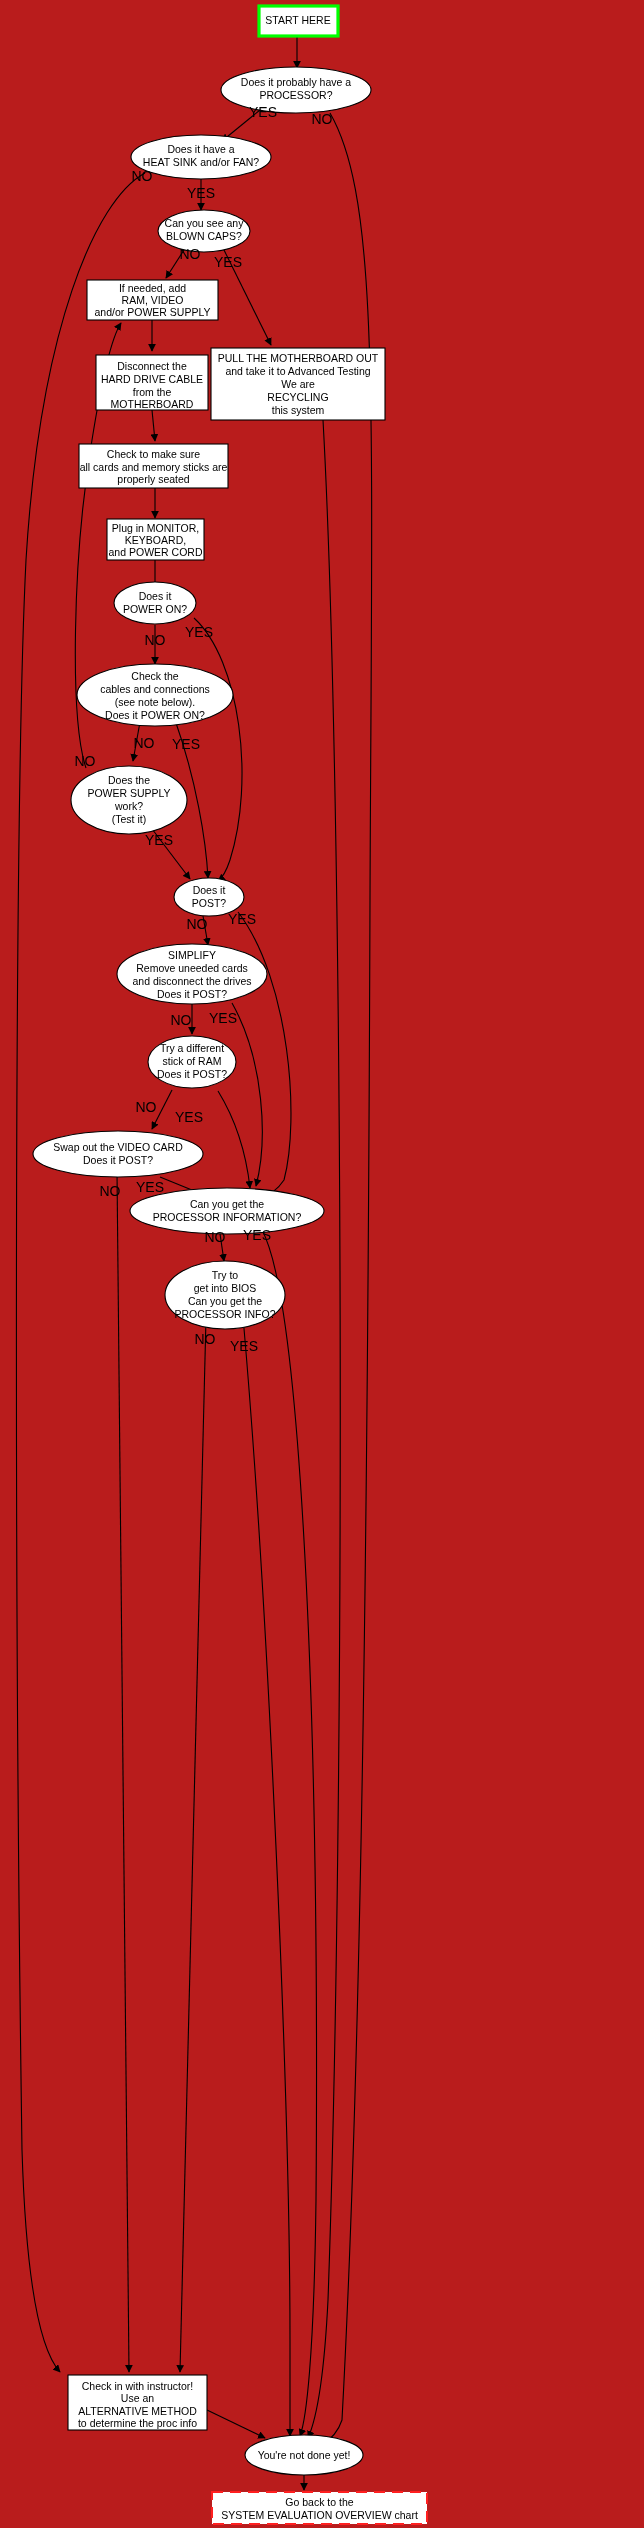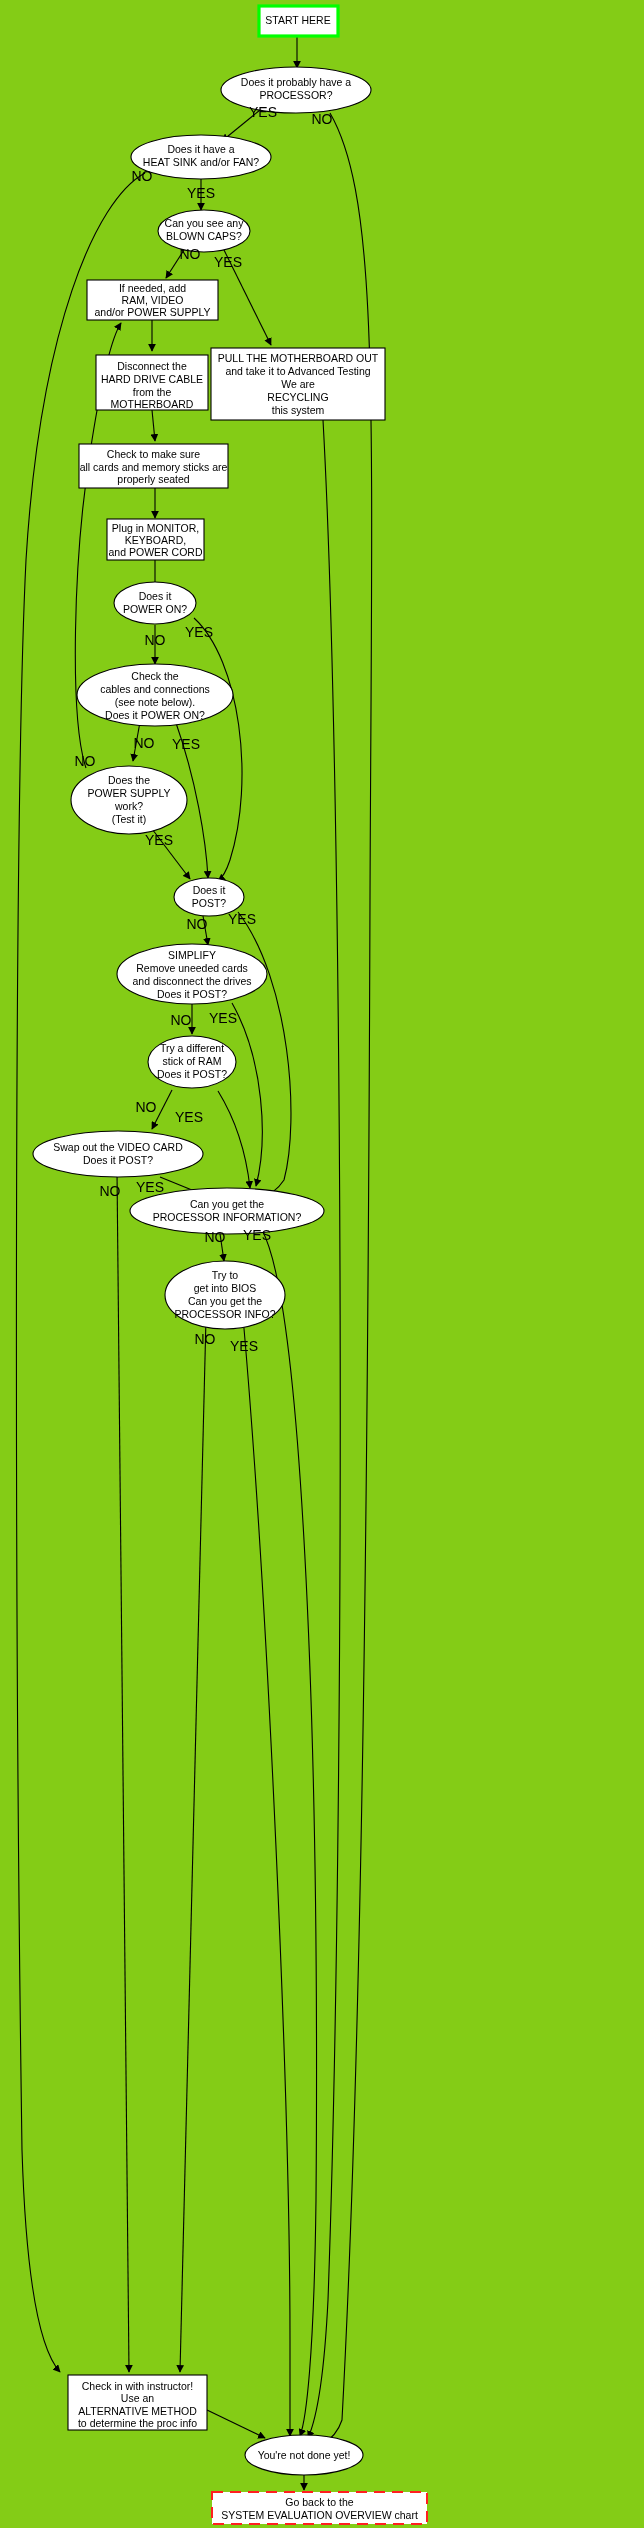--- a/index.html
+++ b/index.html
@@ -7,21 +7,21 @@
     padding: 0;
     background: #ffffff;
   }
   body {
     font-family: "Liberation Sans", sans-serif;
   }
   #chart-root {
     position: relative;
     width: 644px;
     height: 2528px;
-    background: #84cc16;
+    background: #b91c1c;
     overflow: hidden;
   }
   svg#flow {
     position: absolute;
     left: 0;
     top: 0;
     width: 644px;
     height: 2528px;
   }
   .edge {

